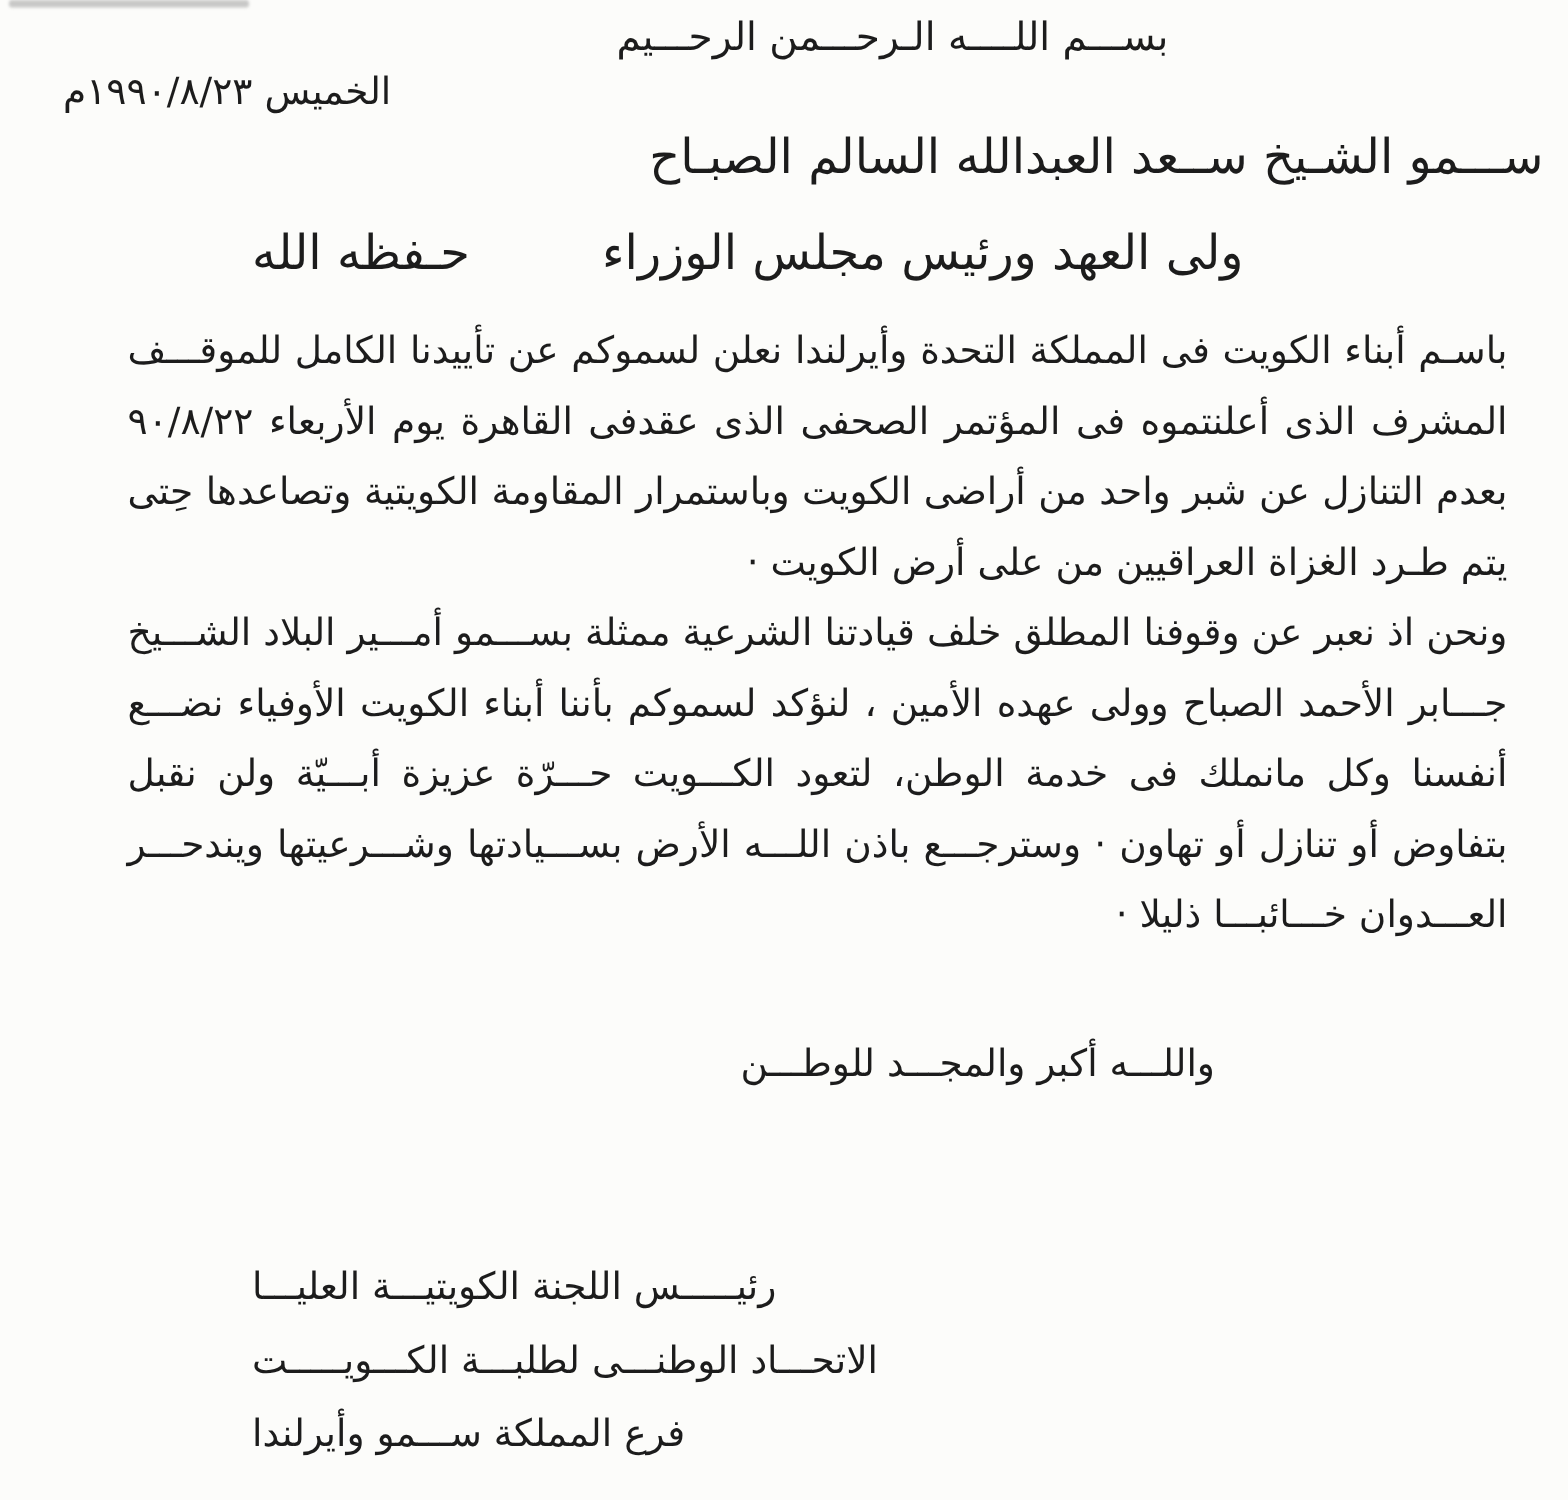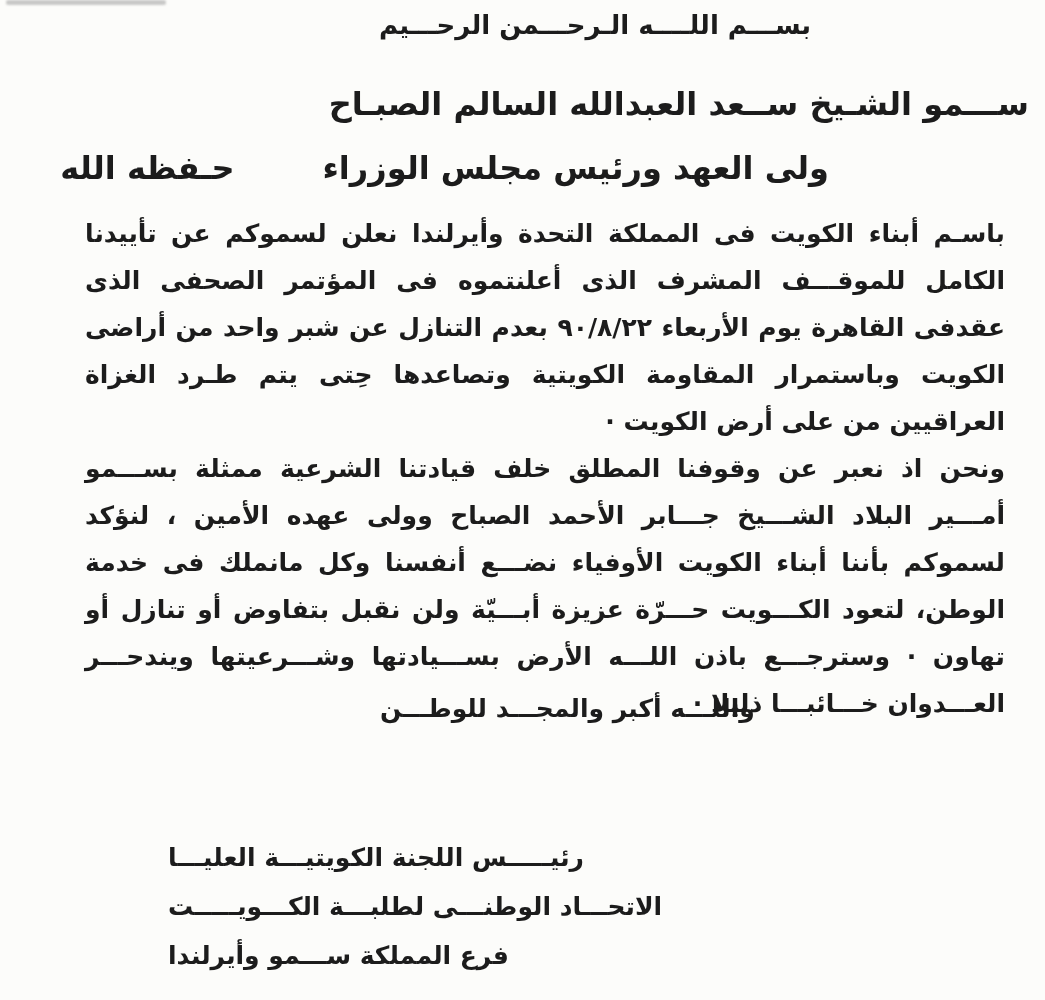--- a/index.html
+++ b/index.html
@@ -12,21 +12,21 @@
     padding: 0;
     background: var(--paper);
   }
   .page {
     position: relative;
     width: 1045px;
     height: 1000px;
     background: var(--paper);
     color: var(--ink);
     font-family: "DejaVu Sans", sans-serif;
-    font-weight: bold;
+    font-weight: normal;
     direction: rtl;
     overflow: hidden;
   }
   .scan-artifact {
     position: absolute;
     top: 0;
     left: 6px;
     width: 160px;
     height: 5px;
     background: #8a8a8a;
@@ -78,21 +78,21 @@
     text-align: justify;
   }
   .letter-body p {
     margin: 0;
   }
   .slogan {
     position: absolute;
     top: 694px;
     left: 380px;
     width: 430px;
-    text-align: left;
+    text-align: right;
     font-size: 25px;
     white-space: nowrap;
   }
   .signature {
     position: absolute;
     top: 833px;
     left: 168px;
     width: 515px;
     text-align: left;
     font-size: 25px;
@@ -104,20 +104,21 @@
 </style>
 </head>
 <body>
 
 <div class="page">
 
   <div class="scan-artifact"></div>
 
   <div class="basmala">بســـم اللــــه الـرحـــمن الرحـــيم</div>
 
+  <div class="date-line">الخميس ١٩٩٠/٨/٢٣م</div>
 
   <div class="addressee">
     <div class="addr-name">ســـمو الشـيخ ســعد العبدالله السالم الصبـاح</div>
     <div class="addr-row">
       <span>ولى العهد ورئيس مجلس الوزراء</span>
       <span>حـفظه الله</span>
     </div>
   </div>
 
   <div class="letter-body">

